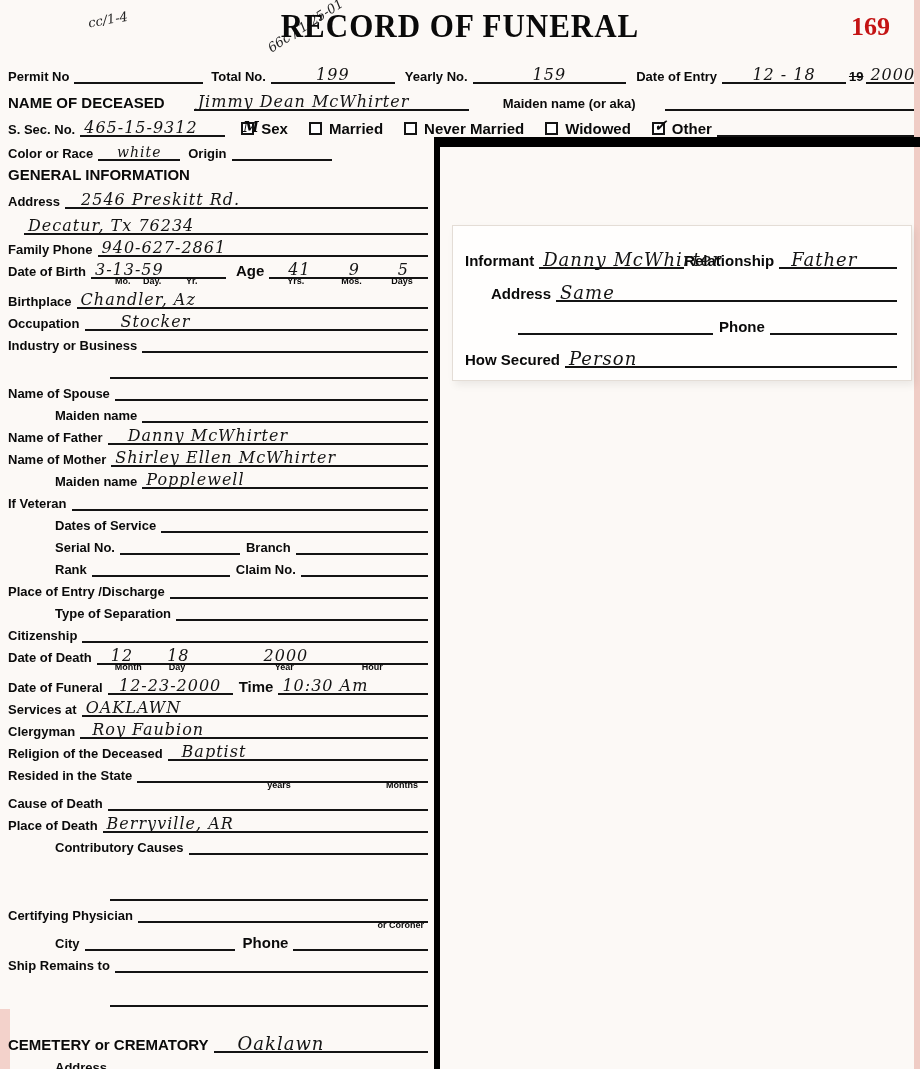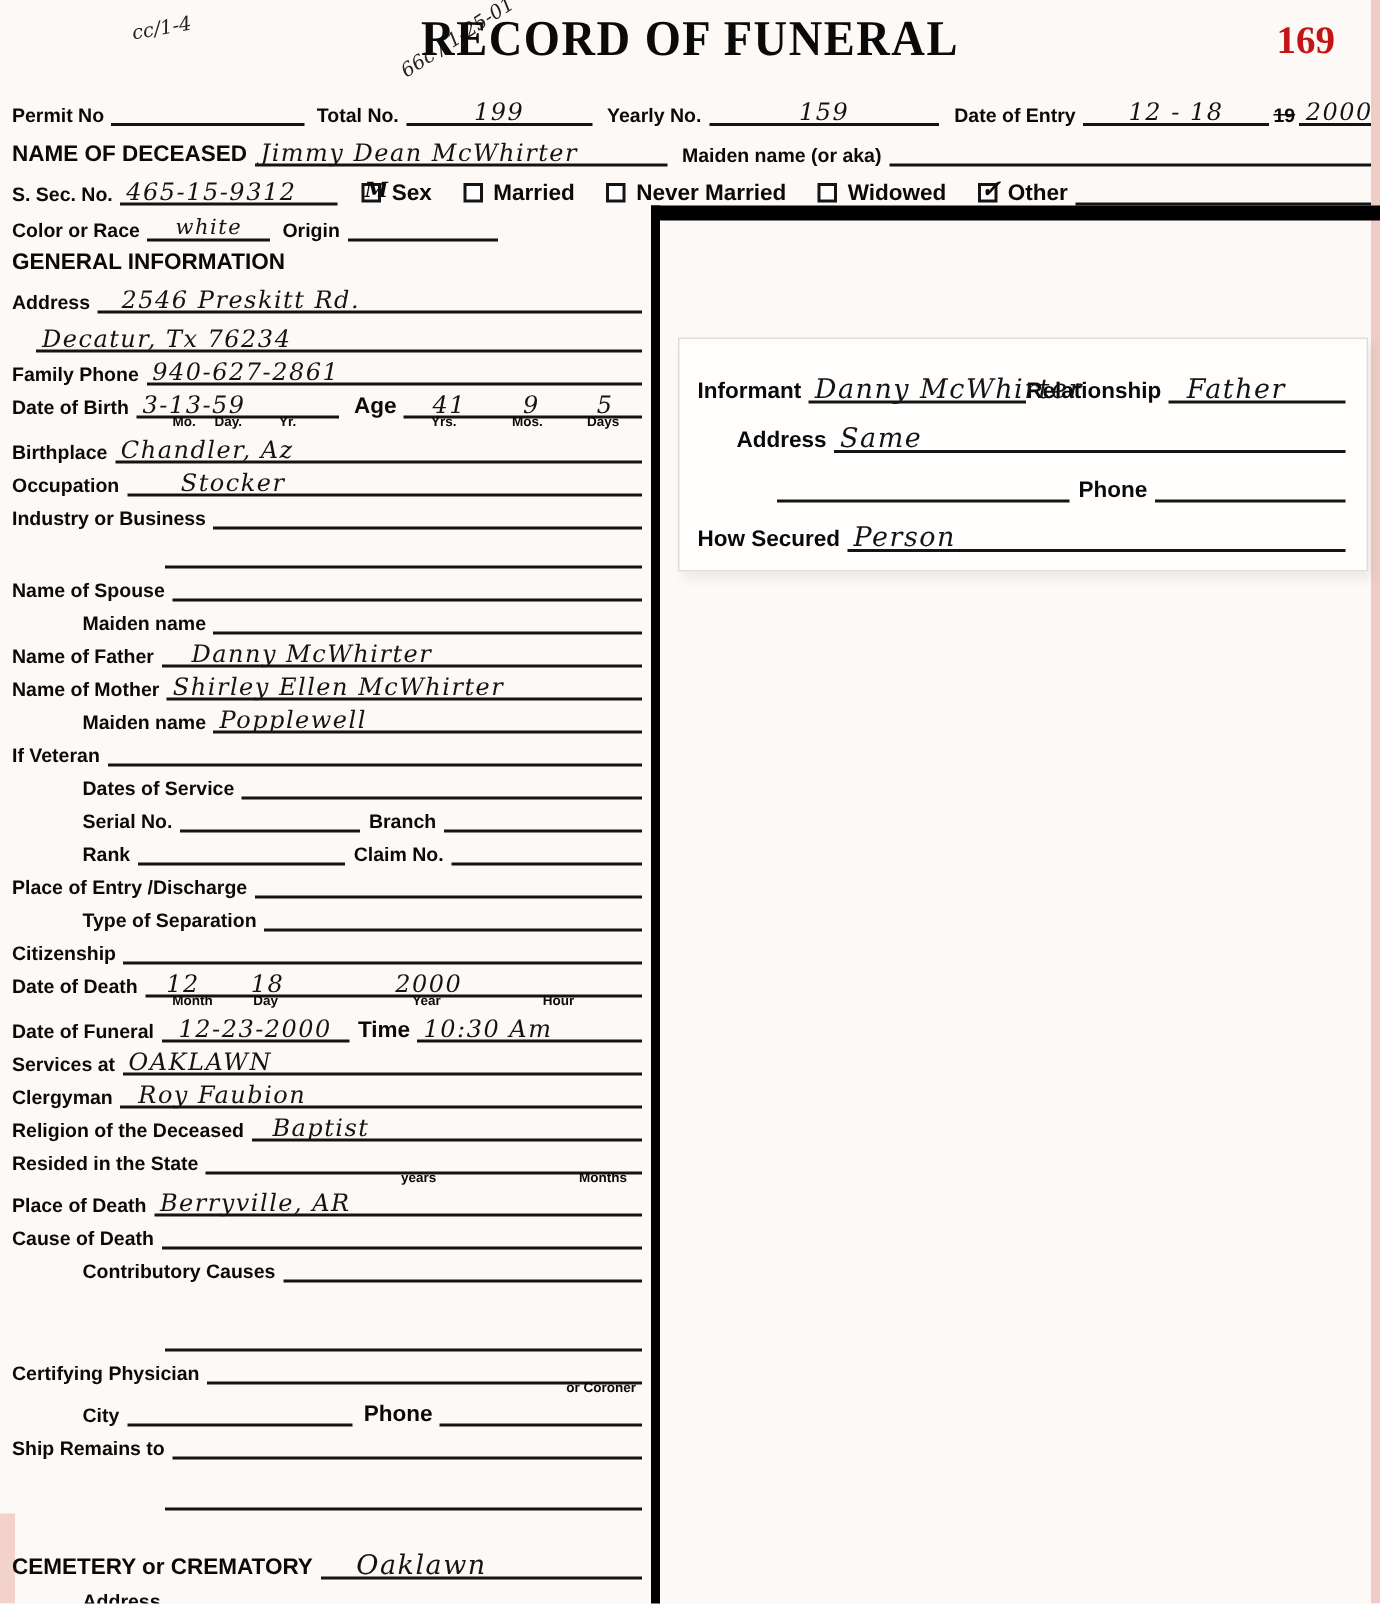--- a/index.html
+++ b/index.html
@@ -25,21 +25,21 @@
   .grow { flex:1; }
   .hw { font-family:"DejaVu Serif", serif; font-style:italic; font-size:16px; letter-spacing:1px; white-space:nowrap; line-height:0.85; padding:0 4px; color:#141414; }
   .hw-sm { font-size:14px; }
   .sub { position:absolute; top:100%; font-size:9px; font-weight:bold; line-height:1.1; white-space:nowrap; }
   .cb { width:13px; height:13px; border:2px solid #141414; margin:0 7px 2px 16px; position:relative; flex:none; background:#fff; }
   .cb .mark { position:absolute; left:0px; top:-4px; font-family:"DejaVu Serif", serif; font-style:italic; font-size:14px; font-weight:bold; line-height:1; }
   .strike { text-decoration:line-through; font-weight:bold; font-size:13px; padding:0 3px; }
 
   
   .toprow1 { height:30px; }
-  .toprow2 { height:27px; }
+  .toprow2 { height:27px;gap:24px; }
   .toprow3 { height:26px; }
 
   
   .cols { display:flex; align-items:stretch; }
   .leftcol { width:434px; flex:none; padding-top:2px; }
   .rightcol { flex:1; border-left:6px solid #000; border-top:10px solid #000; position:relative; }
   .card { margin:78px 8px 0 12px; background:#fffefd; border:1px solid #e4ddd6; box-shadow:3px 4px 8px rgba(0,0,0,0.07); padding:10px 12px 12px 10px; }
   .crow { display:flex; align-items:flex-end; height:33px; padding:0 2px; }
   .crow .lbl { font-size:15px; }
   .crow .hw { font-size:18px; }
@@ -351,30 +351,30 @@
       <div class="frow mb6">
         <span class="lbl">Resided in the State</span>
         <span class="ln grow">
           <span class="hw"></span>
           <span class="sub" style="left:130px;">years</span>
           <span class="sub" style="right:10px;">Months</span>
         </span>
       </div>
 
       <div class="frow">
+        <span class="lbl">Cause of Death</span>
+        <span class="ln grow">
+            <span class="hw"></span>
+          </span>
+      </div>
+
+      <div class="frow">
         <span class="lbl">Place of Death</span>
         <span class="ln grow">
             <span class="hw">Berryville, AR</span>
-          </span>
-      </div>
-
-      <div class="frow">
-        <span class="lbl">Cause of Death</span>
-        <span class="ln grow">
-            <span class="hw"></span>
           </span>
       </div>
 
       <div class="frow ind55">
         <span class="lbl">Contributory Causes</span>
         <span class="ln grow">
             <span class="hw"></span>
           </span>
       </div>
 

